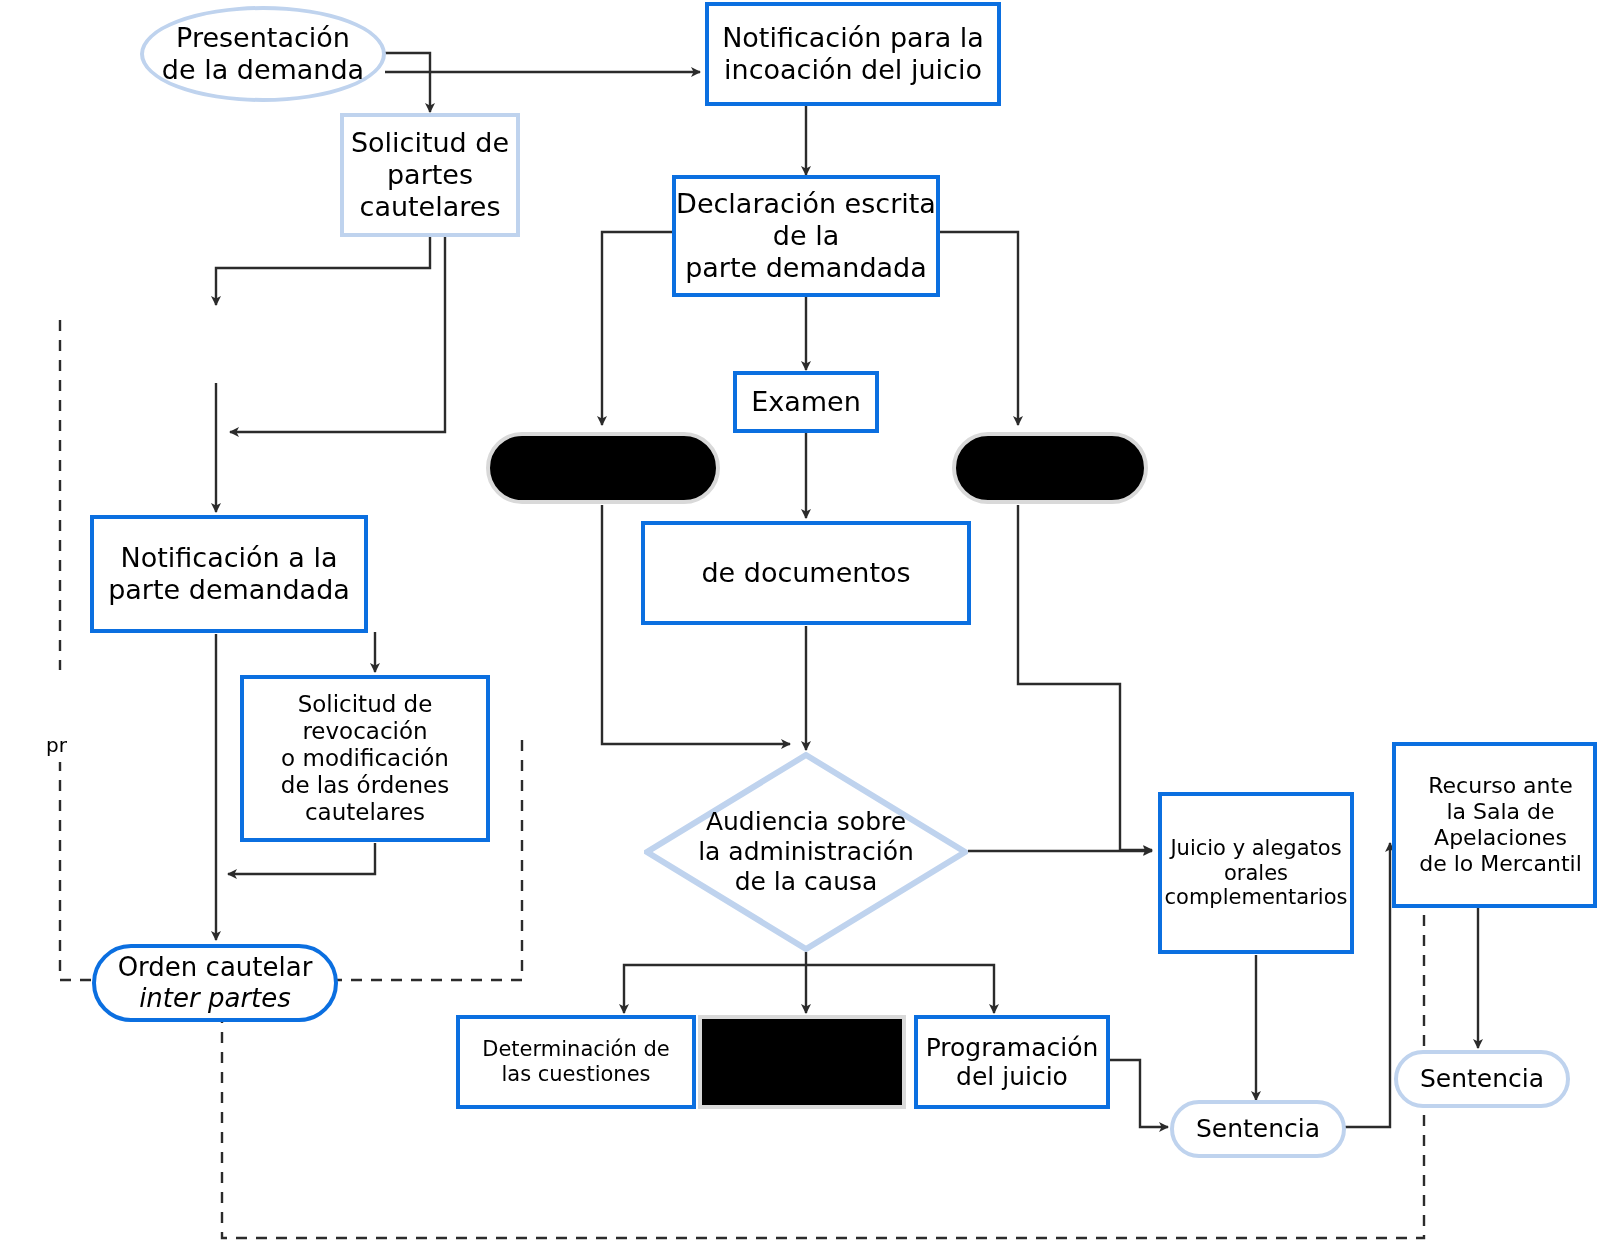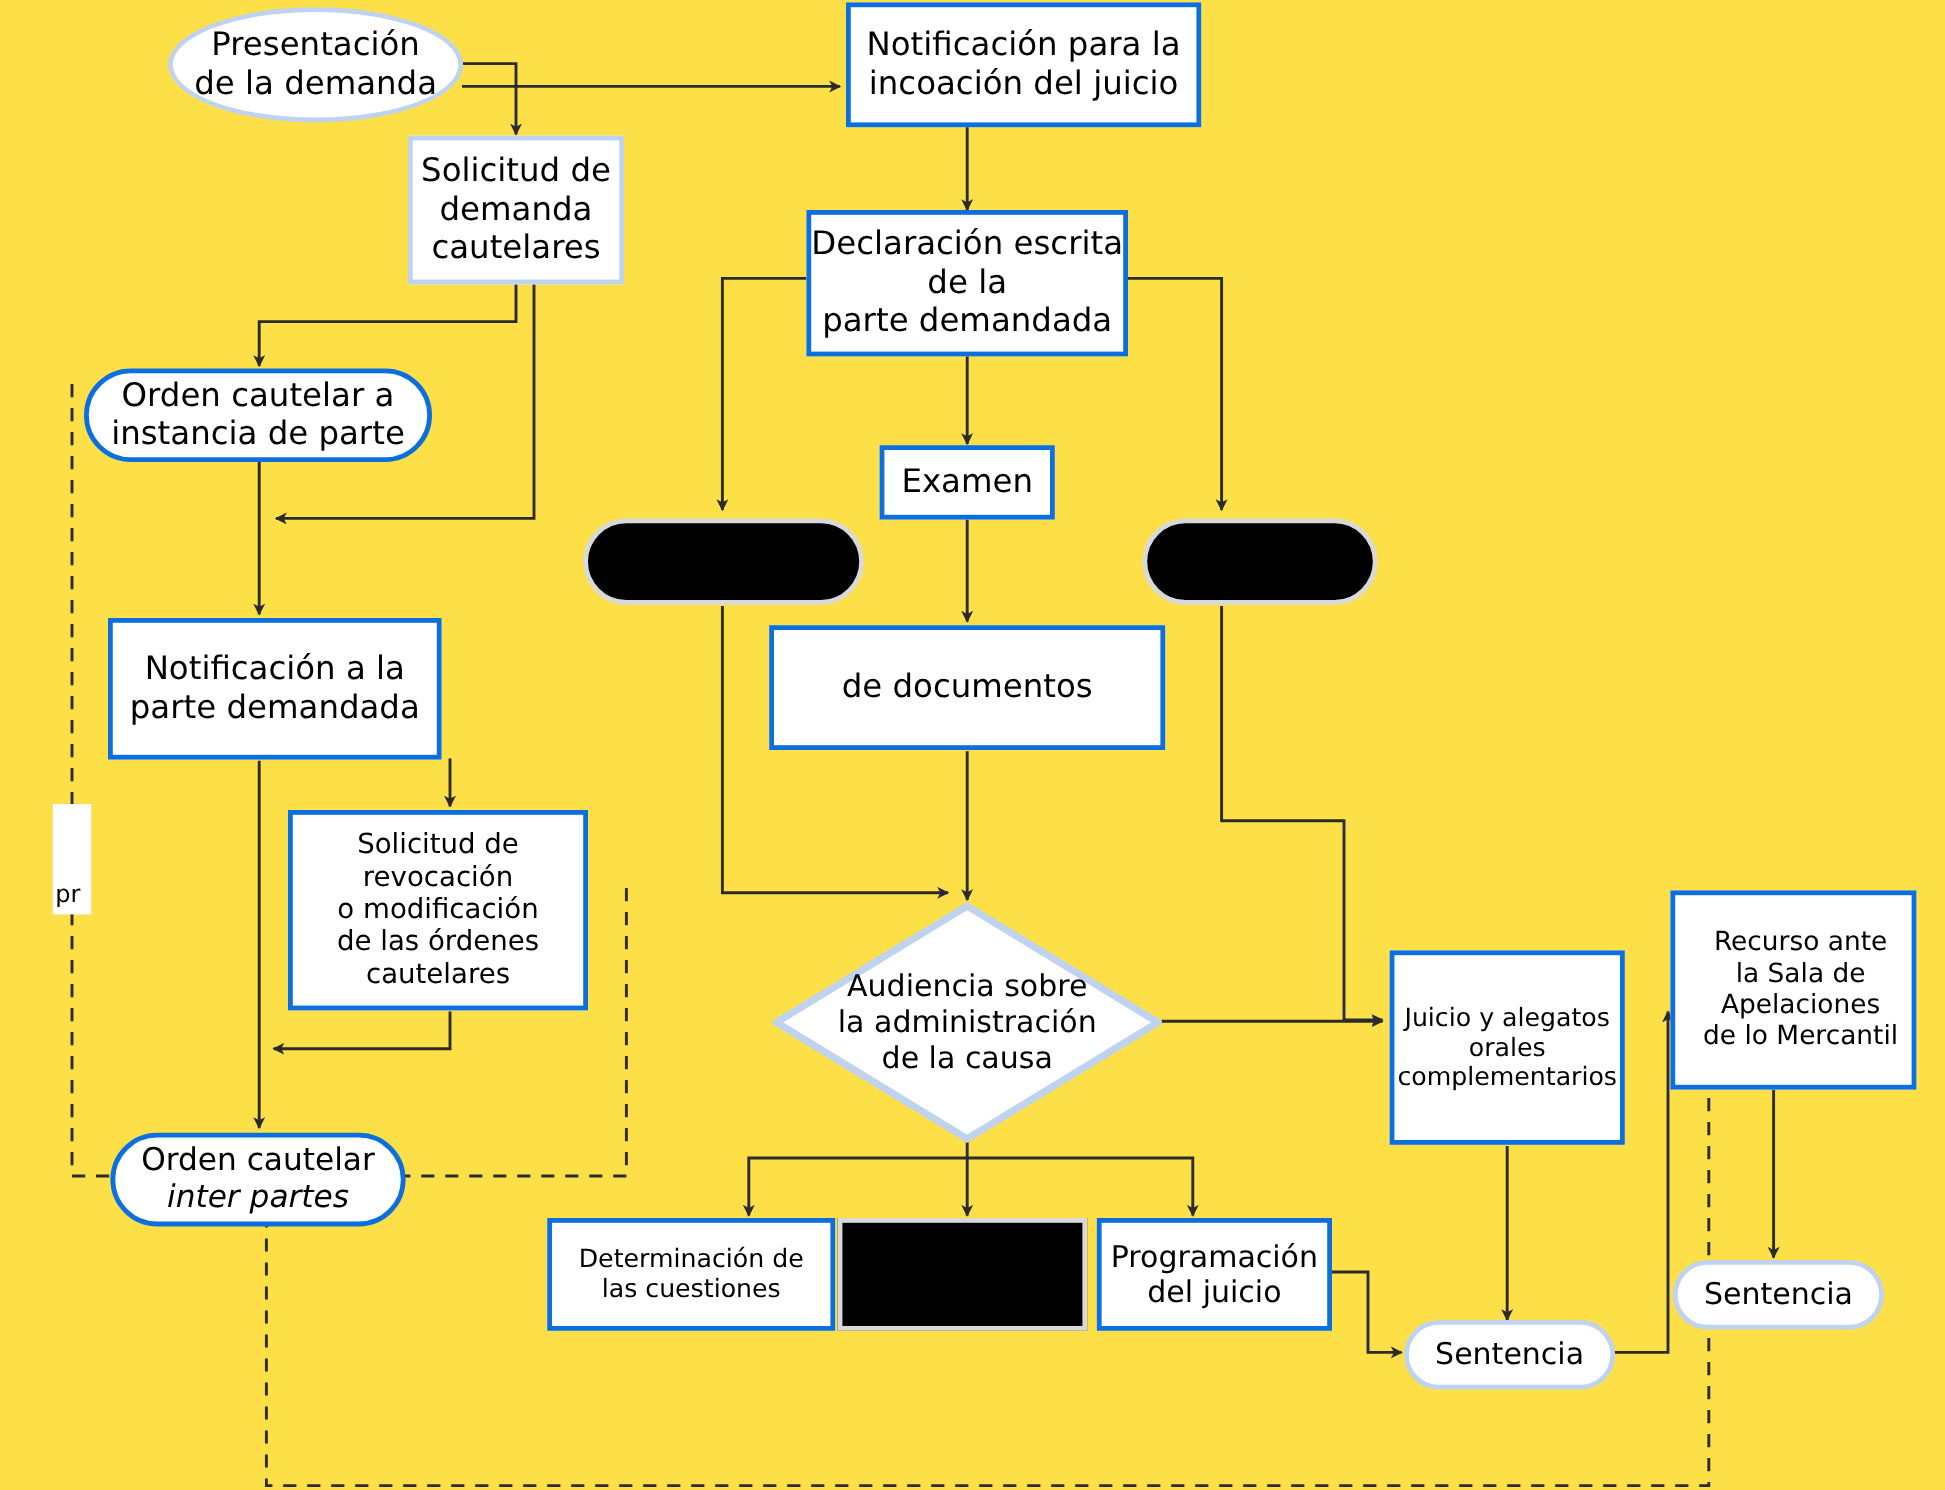--- a/index.html
+++ b/index.html
@@ -1,16 +1,16 @@
 <!DOCTYPE html>
 <html><head>
 <meta charset="utf-8">
 <style>
   html,body{margin:0;padding:0;background:#000;}
-  #stage{position:relative;width:1621px;height:1242px;background:#fde047;overflow:hidden;
+  #stage{position:relative;width:1621px;height:1242px;background:#ffffff;overflow:hidden;
          font-family:"DejaVu Sans","Liberation Sans",sans-serif;}
   svg{position:absolute;left:0;top:0;width:1621px;height:1242px;}
   .node{position:absolute;display:flex;align-items:center;justify-content:center;
         text-align:center;color:#000;background:#fff;box-sizing:border-box;line-height:1.18;}
   .rect{border:4px solid #0b6fe0;}
   .rect-soft{border:4px solid #bfd3ee;}
   .pill{border:4px solid #0b6fe0;border-radius:999px;}
   .pill-soft{border:4px solid #bfd3ee;border-radius:999px;}
   .ellipse{border:4px solid #bfd3ee;border-radius:50%;}
   .empty-pill{background:#000;border:4px solid #d9d9d9;border-radius:999px;}
@@ -104,39 +104,33 @@
   <div class="node rect" style="left:705px;top:2px;width:296px;height:104px;font-size:27px;">
     <div>
       <div>Notificación para la</div>
       <div>incoación del juicio</div>
     </div>
   </div>
 
   <div class="node rect-soft" style="left:340px;top:113px;width:180px;height:124px;font-size:27px;">
     <div>
       <div>Solicitud de</div>
-      <div>demanda</div>
+      <div>partes</div>
       <div>cautelares</div>
     </div>
   </div>
 
   <div class="node rect" style="left:672px;top:175px;width:268px;height:122px;font-size:27px;">
     <div>
       <div>Declaración escrita</div>
       <div>de la</div>
       <div>parte demandada</div>
     </div>
   </div>
 
-  <div class="node pill" style="left:70px;top:307px;width:290px;height:78px;font-size:27px;">
-    <div>
-      <div>Orden cautelar a</div>
-      <div>instancia de parte</div>
-    </div>
-  </div>
 
   <div class="node rect" style="left:733px;top:371px;width:146px;height:62px;font-size:27px;">
     <div>Examen</div>
   </div>
 
   <div class="node empty-pill" style="left:486px;top:432px;width:234px;height:72px;"></div>
 
   <div class="node empty-pill" style="left:952px;top:432px;width:196px;height:72px;"></div>
 
   <div class="node rect" style="left:76px;top:515px;width:278px;height:118px;font-size:27px;margin-left:14px;">

